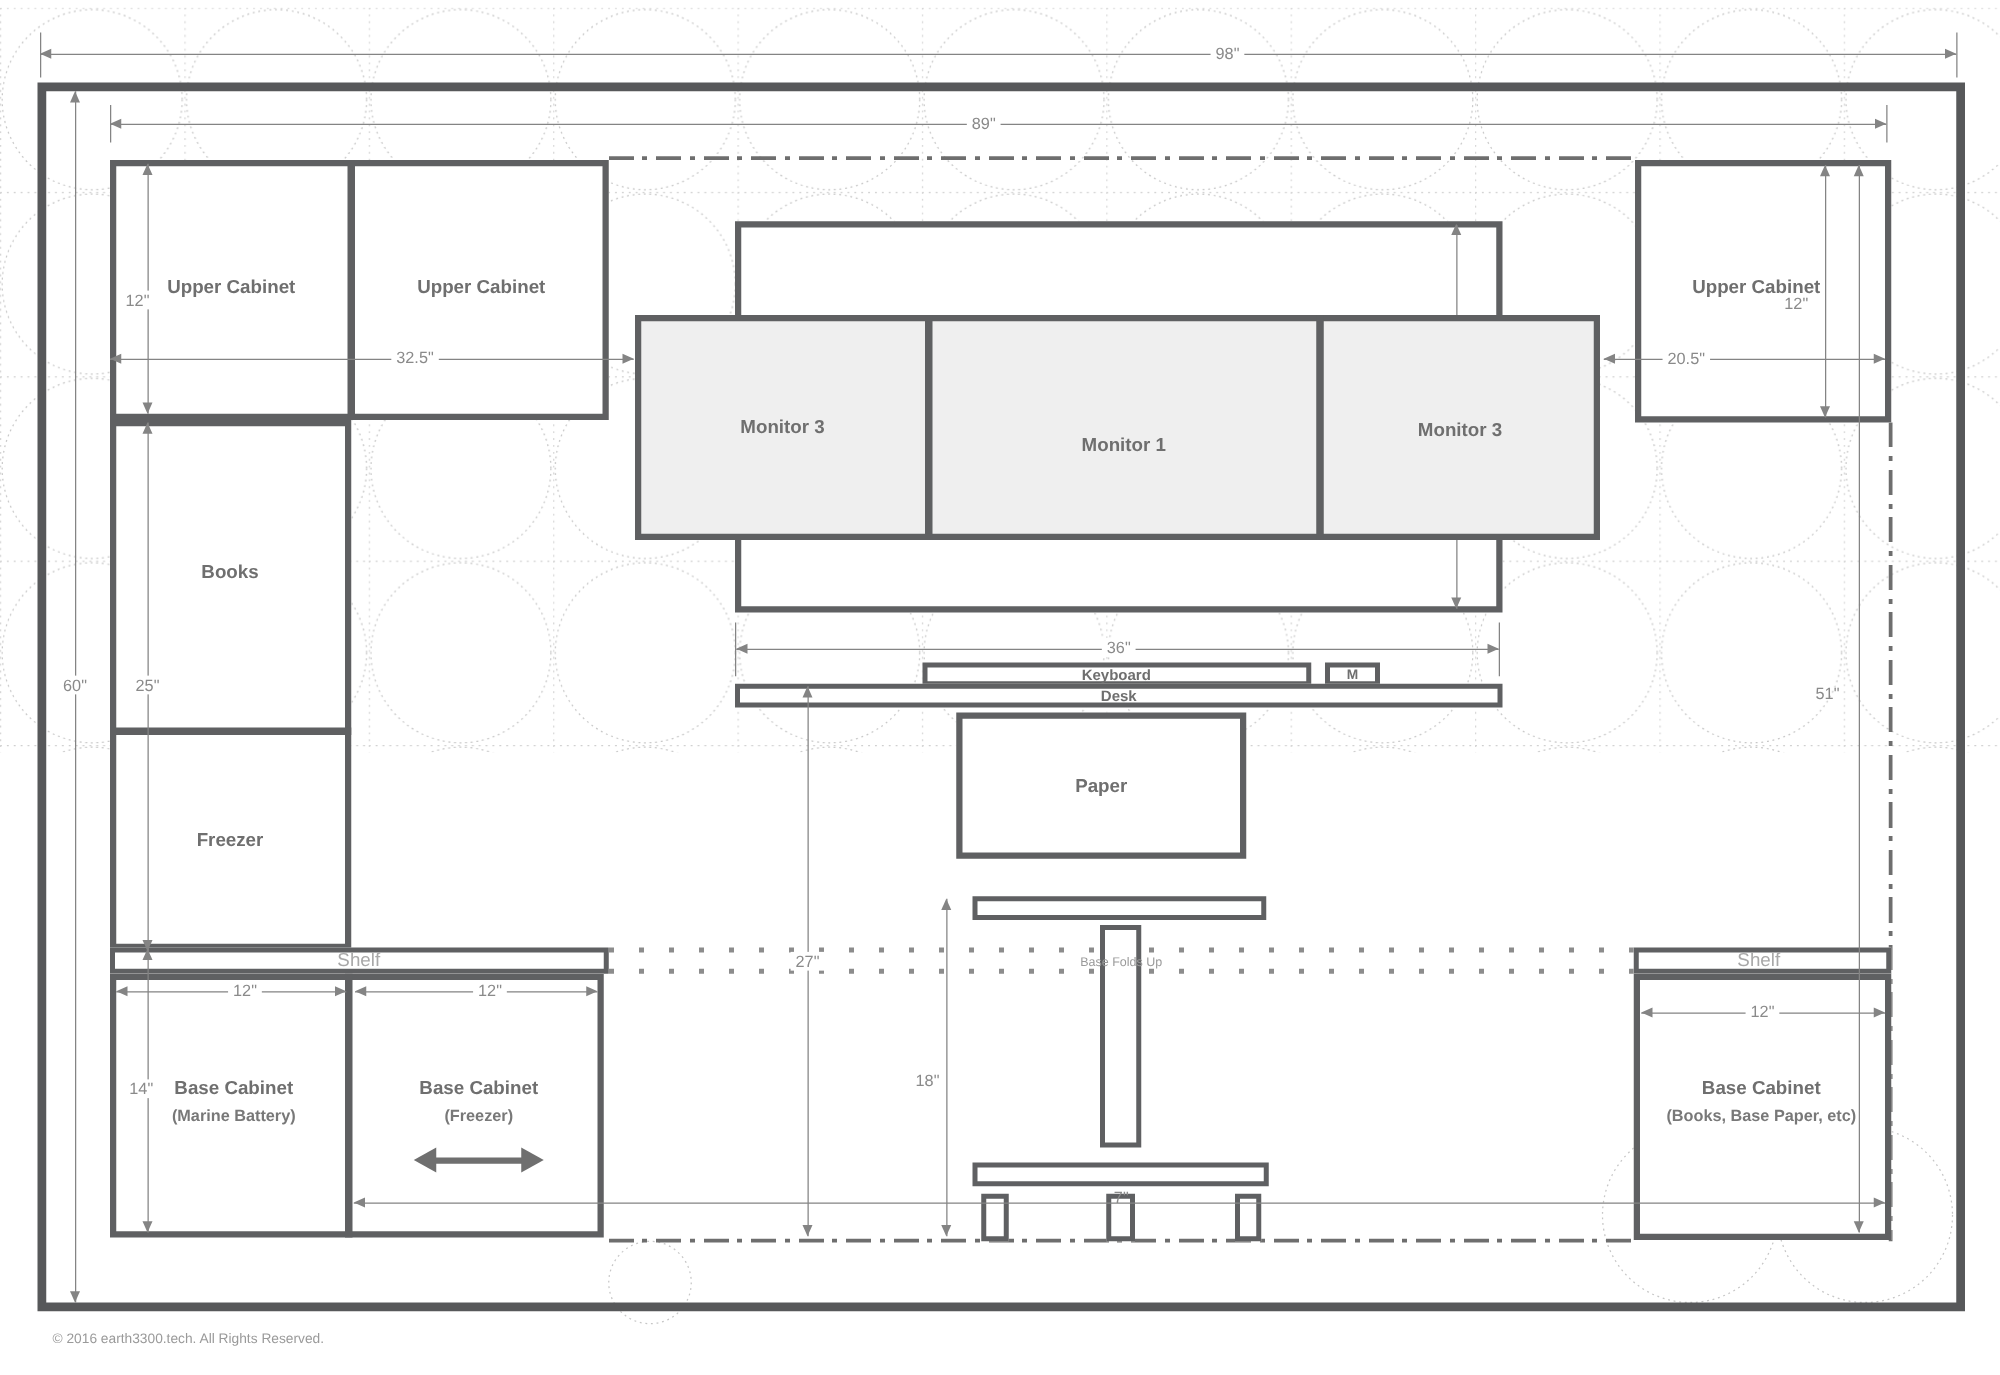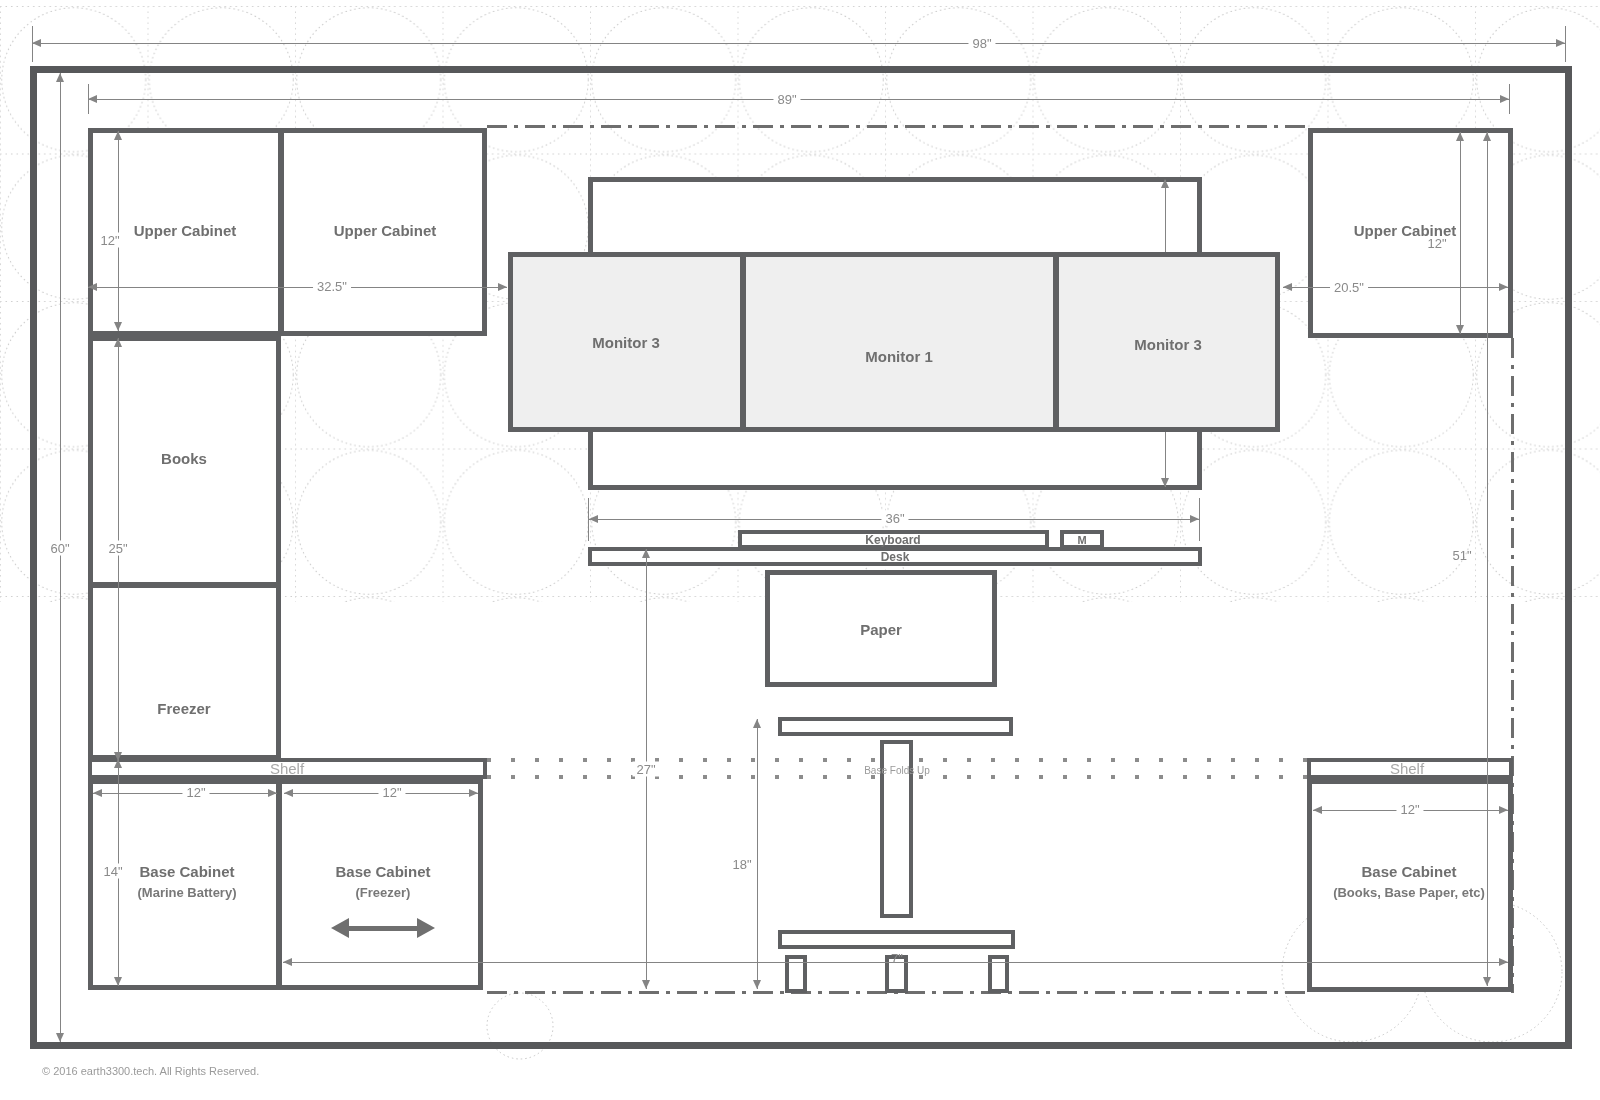--- a/index.html
+++ b/index.html
@@ -75,21 +75,21 @@
   <div class="dotrow" style="left:487px;top:775px;width:820px;"></div>
 
   <div class="box thick" style="left:88px;top:128px;width:399px;height:208px;"></div>
   <div class="divider-v" style="left:278px;top:128px;height:208px;"></div>
   <div class="room-label" style="left:185px;top:230px;">Upper Cabinet</div>
   <div class="room-label" style="left:385px;top:230px;">Upper Cabinet</div>
 
   <div class="box thick" style="left:88px;top:336px;width:193px;height:424px;"></div>
   <div class="divider-h" style="left:88px;top:582px;width:193px;"></div>
   <div class="room-label" style="left:184px;top:458px;">Books</div>
-  <div class="room-label" style="left:184px;top:708px;">Freezer</div>
+  <div class="room-label" style="left:184px;top:672px;">Freezer</div>
 
   <div class="box" style="left:88px;top:758px;width:399px;height:21px;"></div>
   <div class="tiny-label" style="left:287px;top:768px;">Shelf</div>
 
   <div class="box thick" style="left:88px;top:779px;width:395px;height:211px;"></div>
   <div class="divider-v" style="left:276px;top:779px;height:211px;"></div>
   <div class="room-label" style="left:187px;top:871px;">Base Cabinet</div>
   <div class="sub-label" style="left:187px;top:892px;">(Marine Battery)</div>
   <div class="room-label" style="left:383px;top:871px;">Base Cabinet</div>
   <div class="sub-label" style="left:383px;top:892px;">(Freezer)</div>

